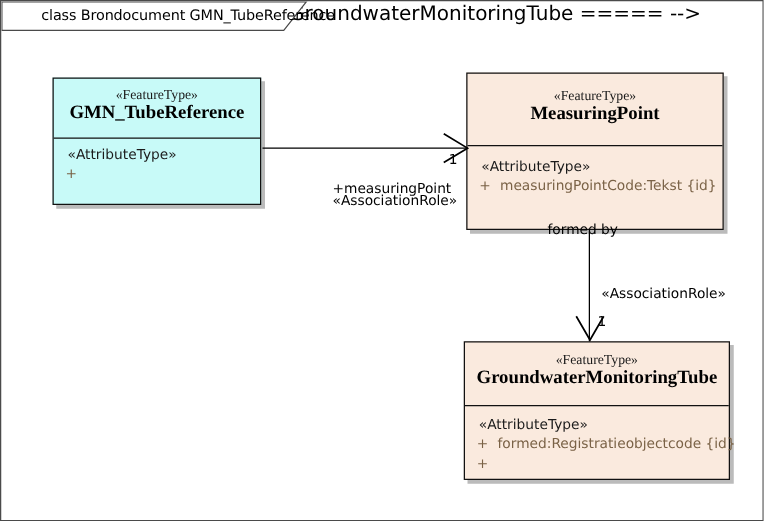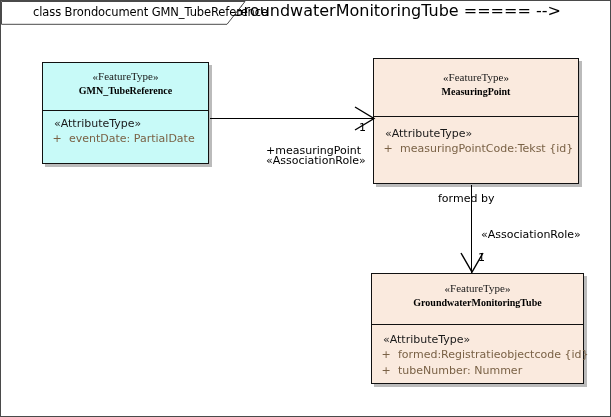--- a/index.html
+++ b/index.html
@@ -61,21 +61,21 @@
     box-sizing: border-box;
     font-family: Liberation Serif, serif;
   }
   .uml-class .stereotype {
     font-size: 11px;
     color: #1a1a1a;
     line-height: 14px;
     white-space: nowrap;
   }
   .uml-class .classname {
-    font-size: 10px;
+    font-size: 15px;
     font-weight: bold;
     color: #000000;
     line-height: 15px;
     white-space: nowrap;
   }
   .uml-class .divider {
     height: 0;
     border-top: 1.4px solid #111111;
   }
   .uml-class .compartment-attrs {
@@ -149,21 +149,20 @@
   <div class="uml-class fill-cyan" style="left:41px; top:61px; width:167px; height:102px;">
     <div class="compartment-name" style="height:47px;">
       <div class="stereotype">«FeatureType»</div>
       <div class="classname">GMN_TubeReference</div>
     </div>
     <div class="divider"></div>
     <div class="compartment-attrs">
       <div class="attr-stereotype">«AttributeType»</div>
       <div class="attr-row">
         <span class="attr-vis">+</span>
-        <span class="attr-text">eventDate: PartialDate</span>
       </div>
     </div>
   </div>
 
   
   <div class="uml-class fill-peach" style="left:372px; top:57px; width:206px; height:126px;">
     <div class="compartment-name" style="height:57px; padding-top:11px;">
       <div class="stereotype">«FeatureType»</div>
       <div class="classname">MeasuringPoint</div>
     </div>
@@ -185,36 +184,35 @@
     </div>
     <div class="divider"></div>
     <div class="compartment-attrs" style="padding-top:7px;">
       <div class="attr-stereotype">«AttributeType»</div>
       <div class="attr-row">
         <span class="attr-vis">+</span>
         <span class="attr-text">formed:Registratieobjectcode {id}</span>
       </div>
       <div class="attr-row">
         <span class="attr-vis">+</span>
-        <span class="attr-text">tubeNumber: Nummer</span>
       </div>
     </div>
   </div>
 
    MeasuringPoint ===== --&gt;
   <div class="conn-line conn-h" style="left:209px; top:117px; width:164px;"></div>
   <svg class="arrow-open" style="left:352px; top:103px;" width="24" height="30" viewBox="0 0 24 30">
     <polyline points="2,3 21,14.5 2,26" fill="none" stroke="#000000" stroke-width="1.4"></polyline>
   </svg>
   <div class="conn-label mult" style="left:358px; top:120px;">1</div>
   <div class="conn-label" style="left:265px; top:143px;">+measuringPoint</div>
   <div class="conn-label" style="left:265px; top:153px;">«AssociationRole»</div>
 
    GroundwaterMonitoringTube ===== --&gt;
   <div class="conn-line conn-v" style="left:470px; top:184px; height:88px;"></div>
   <svg class="arrow-open" style="left:458px; top:250px;" width="26" height="24" viewBox="0 0 26 24">
     <polyline points="2,2 13,21 24,2" fill="none" stroke="#000000" stroke-width="1.4"></polyline>
   </svg>
-  <div class="conn-label" style="left:437px; top:191px;">formed by</div>
+  <div class="conn-label" style="left:437px; top:176px;">formed by</div>
   <div class="conn-label" style="left:480px; top:227px;">«AssociationRole»</div>
   <div class="conn-label mult" style="left:477px; top:250px;">1</div>
 
 </div>
 
 </body></html>

